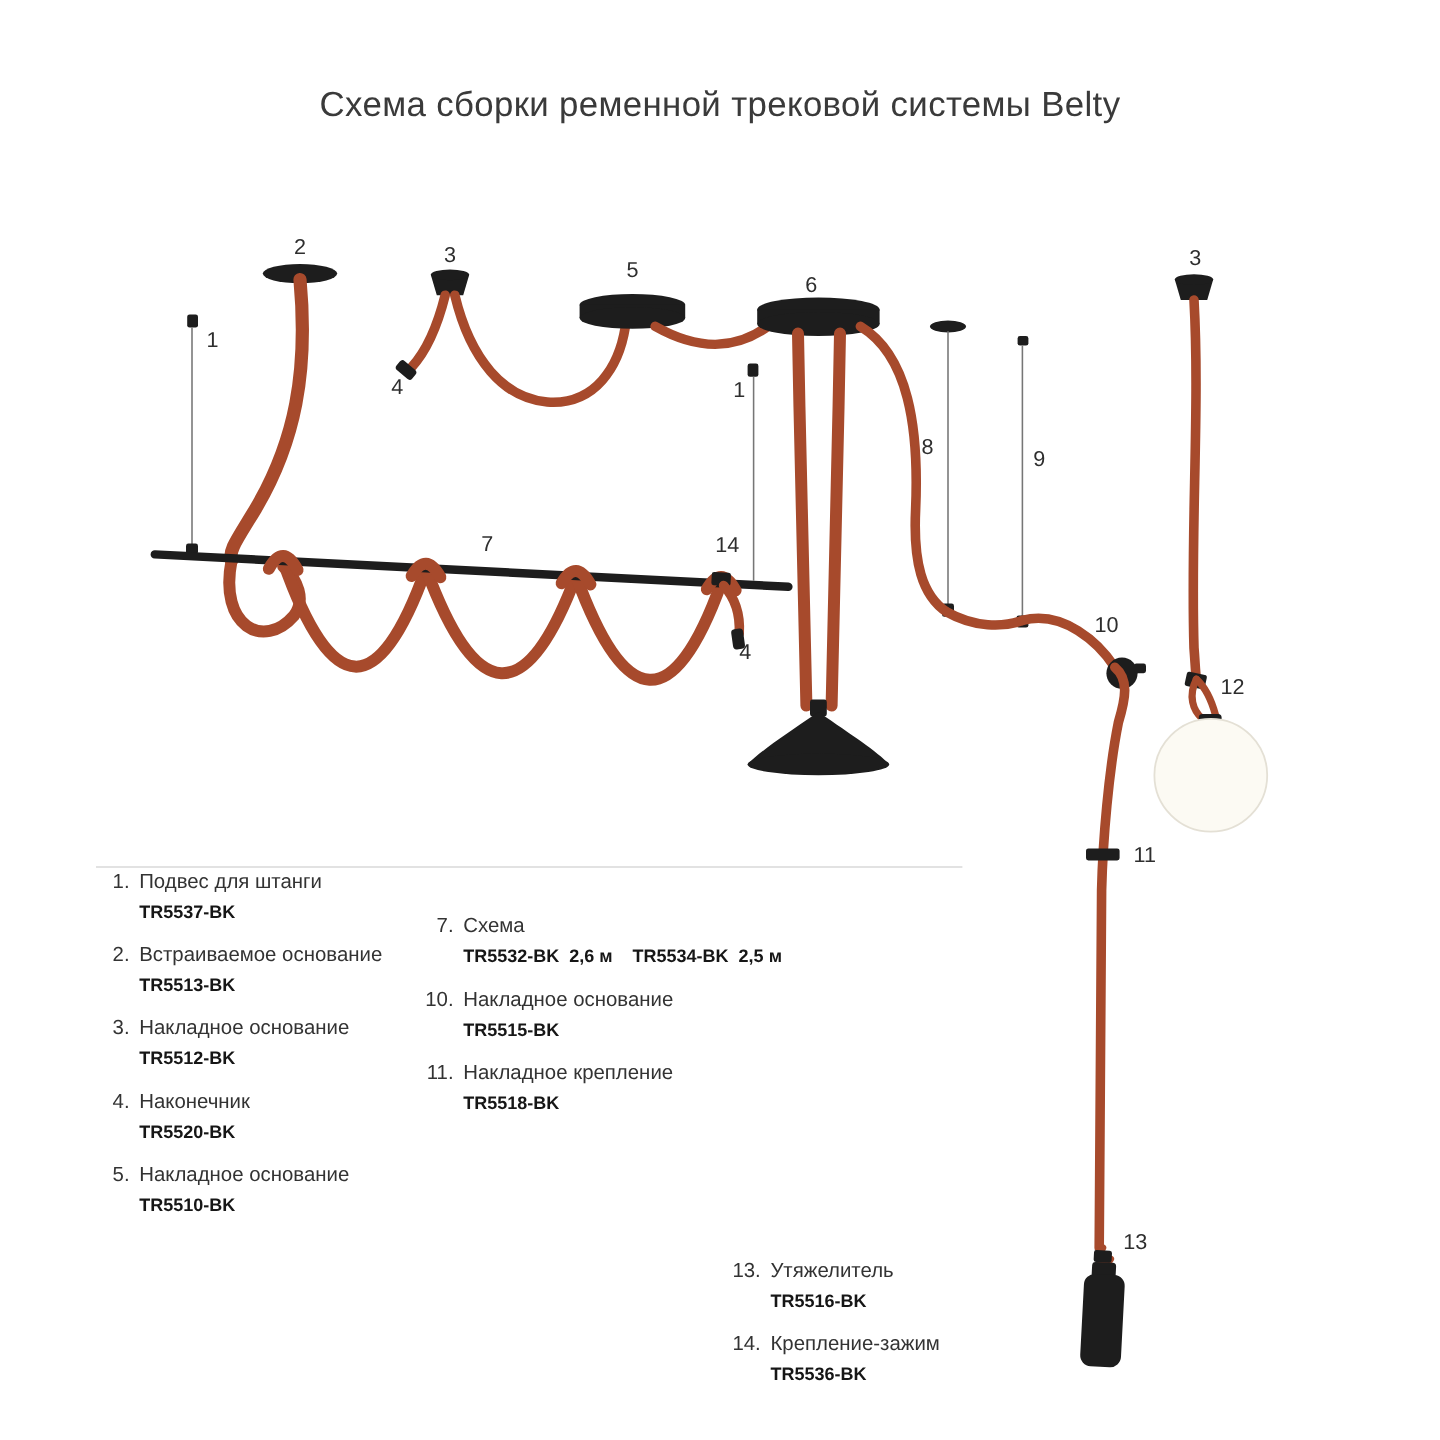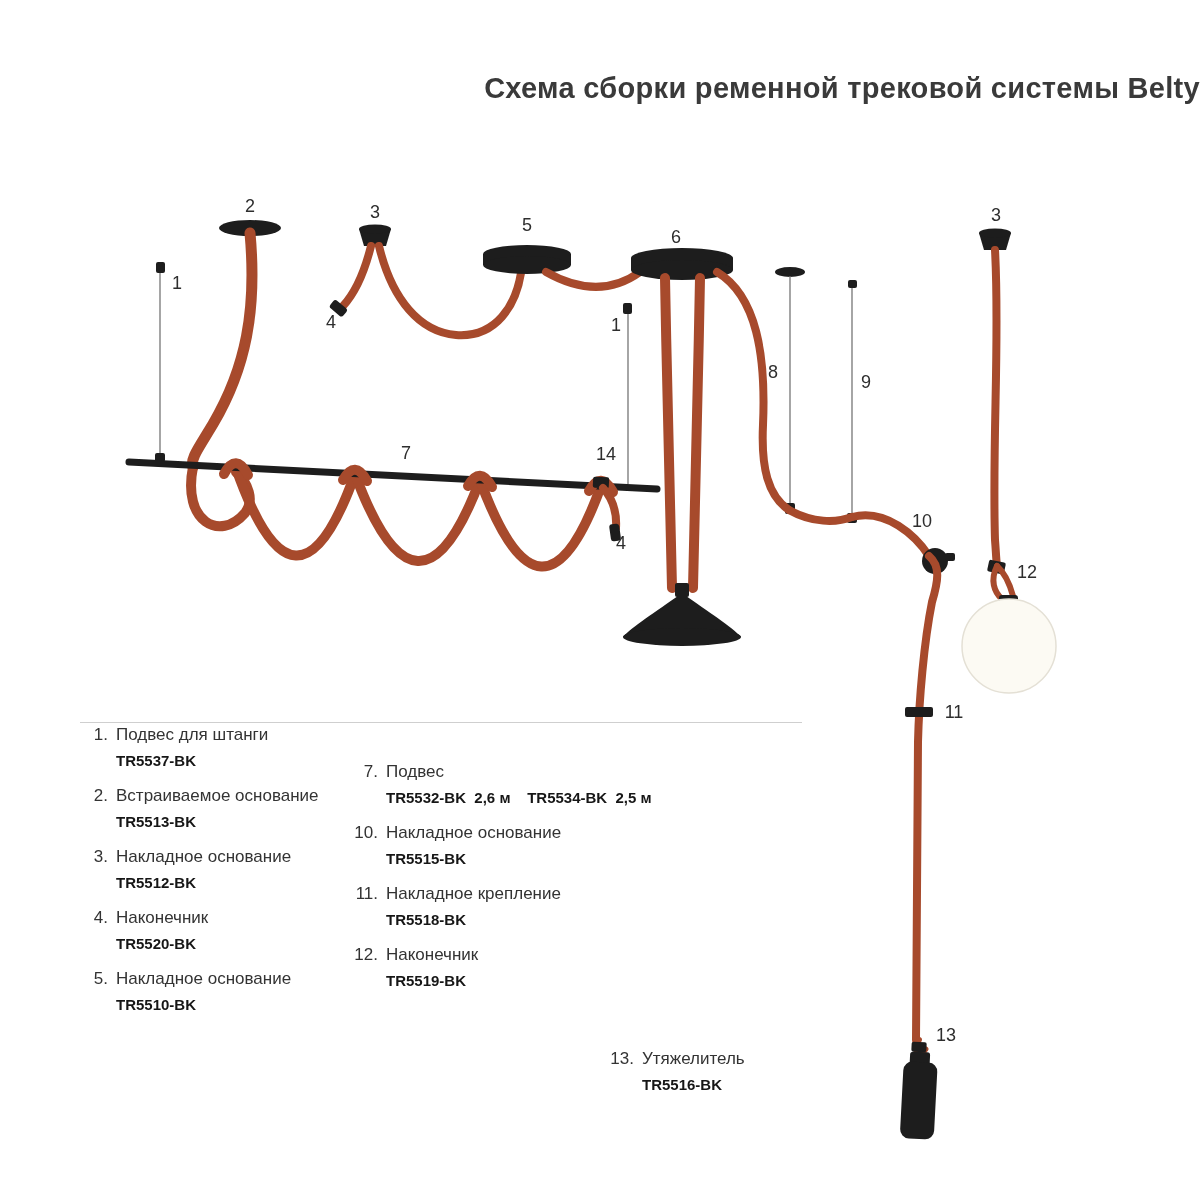--- a/index.html
+++ b/index.html
@@ -1,20 +1,20 @@
 <!DOCTYPE html>
 <html style="--belt: #A74A2C; --hw: #1D1D1D; --wire: #767676; --globe-fill: #FCFAF3; --globe-stroke: #E4E0D5;"><head>
 <meta charset="utf-8">
 <style>
   *{margin:0;padding:0;box-sizing:border-box}
   html,body{background:#ffffff}
   .page{position:relative;width:1200px;height:1200px;background:#fff;
         font-family:"Liberation Sans",sans-serif;overflow:hidden}
-  .title{position:absolute;top:72px;left:0;width:100%;text-align:right;
-         font-size:29px;font-weight:700;color:#3a3a3a;letter-spacing:.3px}
+  .title{position:absolute;top:72px;left:0;width:100%;text-align:center;
+         font-size:29px;font-weight:400;color:#3a3a3a;letter-spacing:.3px}
   svg.diagram{position:absolute;top:0;left:0}
   .belt{fill:none;stroke:var(--belt);stroke-linecap:round}
   .b11{stroke-width:11px}
   .b10{stroke-width:10px}
   .b8{stroke-width:8px}
   .b6{stroke-width:6px}
   .hw{fill:var(--hw);stroke:none}
   .wire{stroke:var(--wire);stroke-width:1.3px;fill:none}
   .rod{stroke:var(--hw);stroke-width:7px;stroke-linecap:round;fill:none}
   .globe{fill:var(--globe-fill);stroke:var(--globe-stroke);stroke-width:1.5px}
@@ -207,37 +207,37 @@
           <div class="item-name"><span class="num">4.</span><span>Наконечник</span></div>
           <div class="item-code">TR5520-BK</div>
         </div>
         <div class="legend-item">
           <div class="item-name"><span class="num">5.</span><span>Накладное основание</span></div>
           <div class="item-code">TR5510-BK</div>
         </div>
       </div>
     <div class="legend-col" id="legend-col-2">
         <div class="legend-item">
-          <div class="item-name"><span class="num">7.</span><span>Подвес</span></div>
+          <div class="item-name"><span class="num">7.</span><span>Схема</span></div>
           <div class="item-code">TR5532-BK  2,6 м    TR5534-BK  2,5 м</div>
         </div>
         <div class="legend-item">
           <div class="item-name"><span class="num">10.</span><span>Накладное основание</span></div>
           <div class="item-code">TR5515-BK</div>
         </div>
         <div class="legend-item">
           <div class="item-name"><span class="num">11.</span><span>Накладное крепление</span></div>
           <div class="item-code">TR5518-BK</div>
         </div>
-        <div class="legend-item">
-          <div class="item-name"><span class="num">12.</span><span>Наконечник</span></div>
-          <div class="item-code">TR5519-BK</div>
-        </div>
       </div>
     <div class="legend-col" id="legend-col-3">
         <div class="legend-item">
           <div class="item-name"><span class="num">13.</span><span>Утяжелитель</span></div>
           <div class="item-code">TR5516-BK</div>
         </div>
+        <div class="legend-item">
+          <div class="item-name"><span class="num">14.</span><span>Крепление-зажим</span></div>
+          <div class="item-code">TR5536-BK</div>
+        </div>
       </div>
   </div>
 
 </div>
 
 </body></html>

